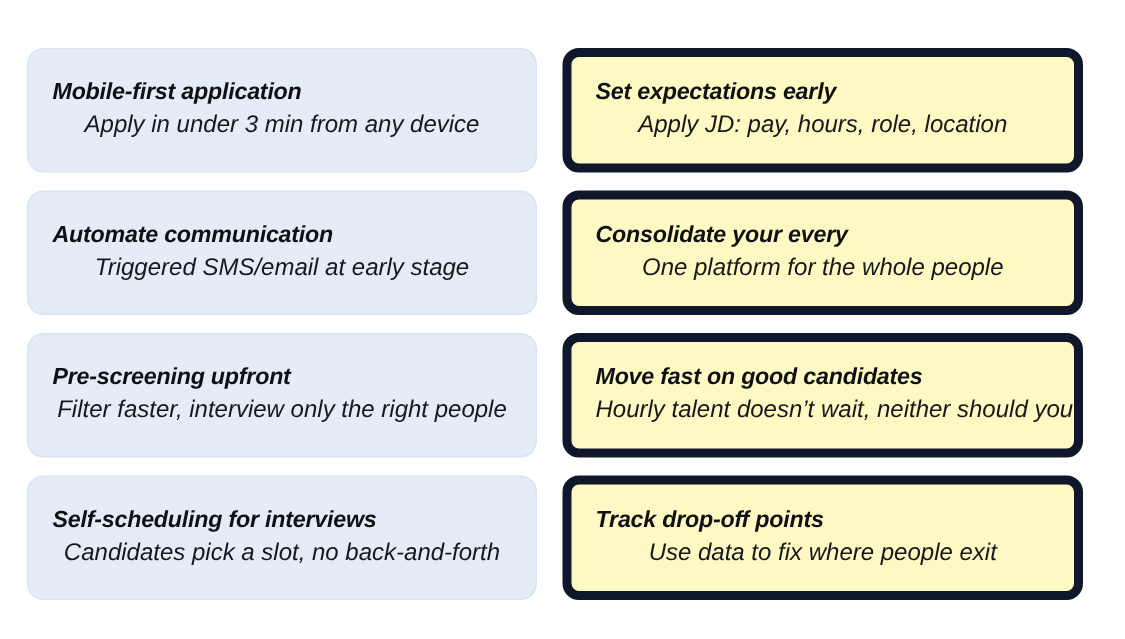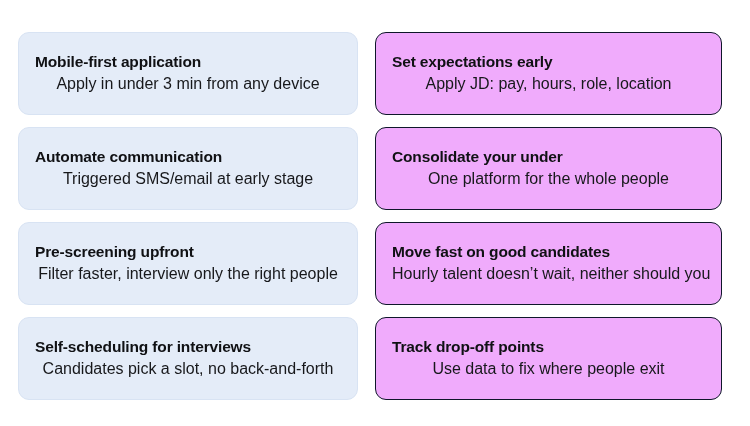--- a/index.html
+++ b/index.html
@@ -19,40 +19,41 @@
     box-sizing: border-box;
     width: 750px;
     height: 426px;
     padding: 32px 28px 35px 18px;
     display: grid;
     grid-template-columns: 340px 347px;
     grid-template-rows: repeat(4, 83px);
     column-gap: 17px;
     row-gap: 12px;
     align-content: start;
+    font-style: italic;
   }
 
   .card {
     box-sizing: border-box;
     border-radius: 11px;
     padding: 14px 16px 14px 16px;
     display: flex;
     flex-direction: column;
     justify-content: center;
     overflow: hidden;
   }
 
   .card.blue {
     background: #e4ecf8;
     border: 1px solid #d8e3f3;
   }
 
   .card.purple {
-    background: #f0abfc;
-    border: 1px solid #0f172a;
+    background: #fef9c3;
+    border: 6px solid #0f172a;
   }
 
   .card-title {
     font-size: 15.5px;
     font-weight: bold;
     color: #101114;
     letter-spacing: -0.15px;
     line-height: 1.25;
     margin: 0 0 3px 0;
     white-space: nowrap;
@@ -82,21 +83,21 @@
     <div class="card-title">Set expectations early</div>
     <div class="card-subtitle">Apply JD: pay, hours, role, location</div>
   </div>
 
   <div class="card blue">
     <div class="card-title">Automate communication</div>
     <div class="card-subtitle">Triggered SMS/email at early stage</div>
   </div>
 
   <div class="card purple">
-    <div class="card-title">Consolidate your under</div>
+    <div class="card-title">Consolidate your every</div>
     <div class="card-subtitle">One platform for the whole people</div>
   </div>
 
   <div class="card blue">
     <div class="card-title">Pre-screening upfront</div>
     <div class="card-subtitle">Filter faster, interview only the right people</div>
   </div>
 
   <div class="card purple">
     <div class="card-title">Move fast on good candidates</div>

